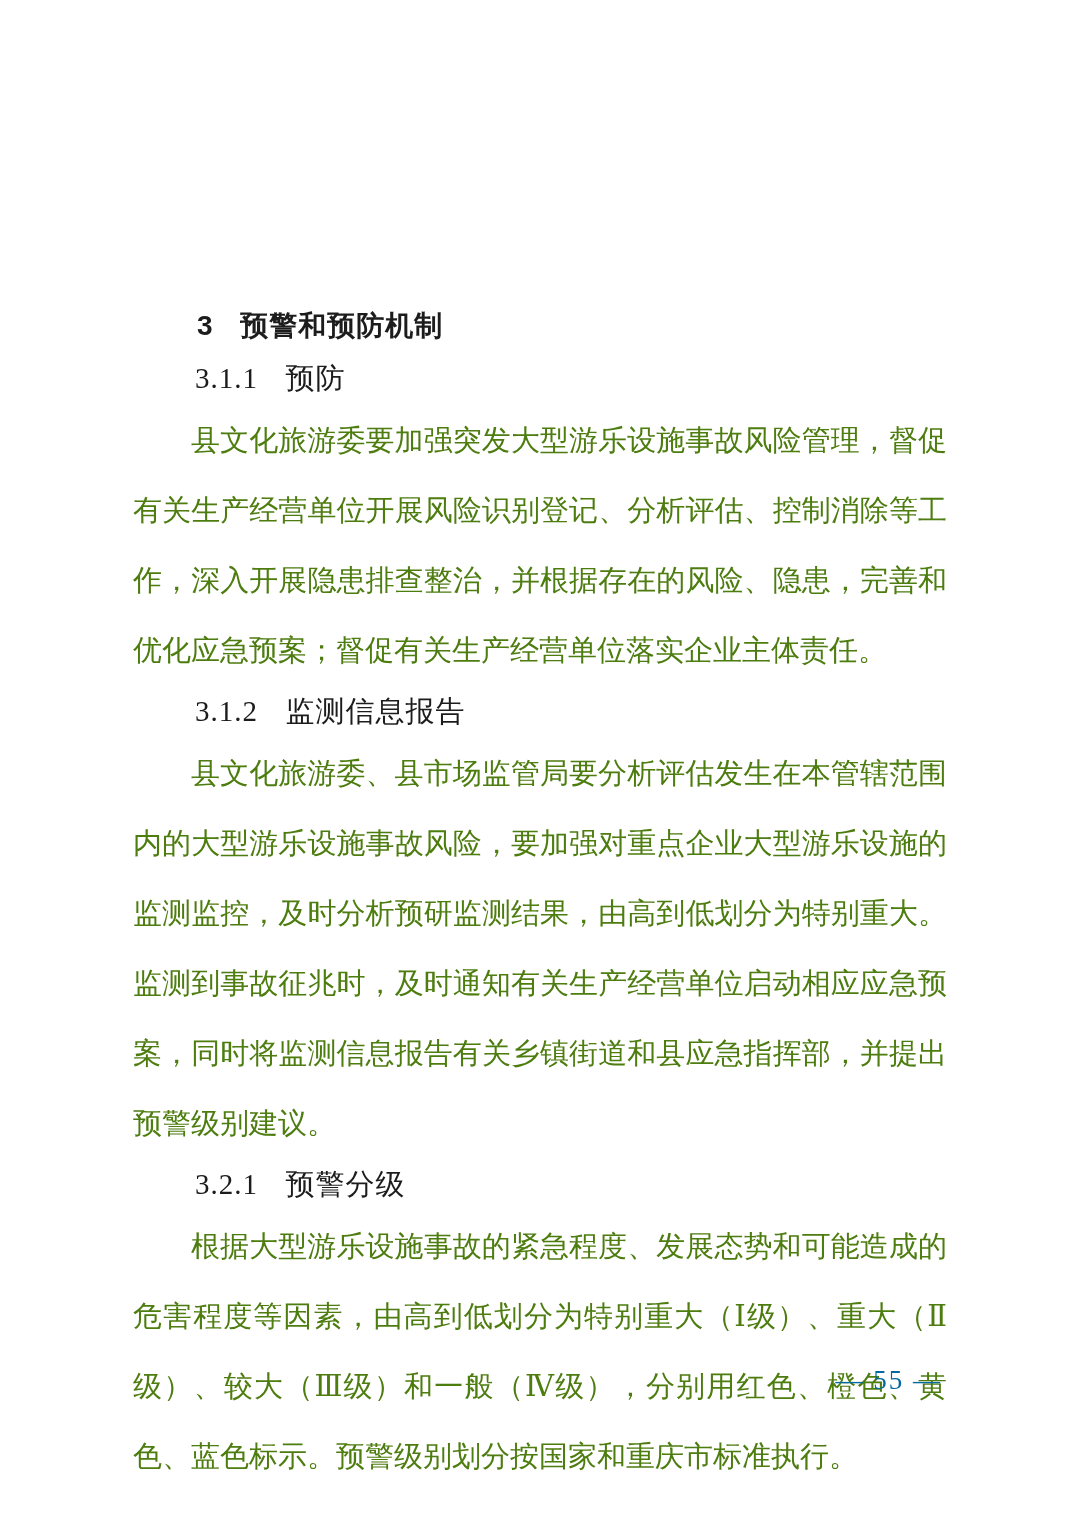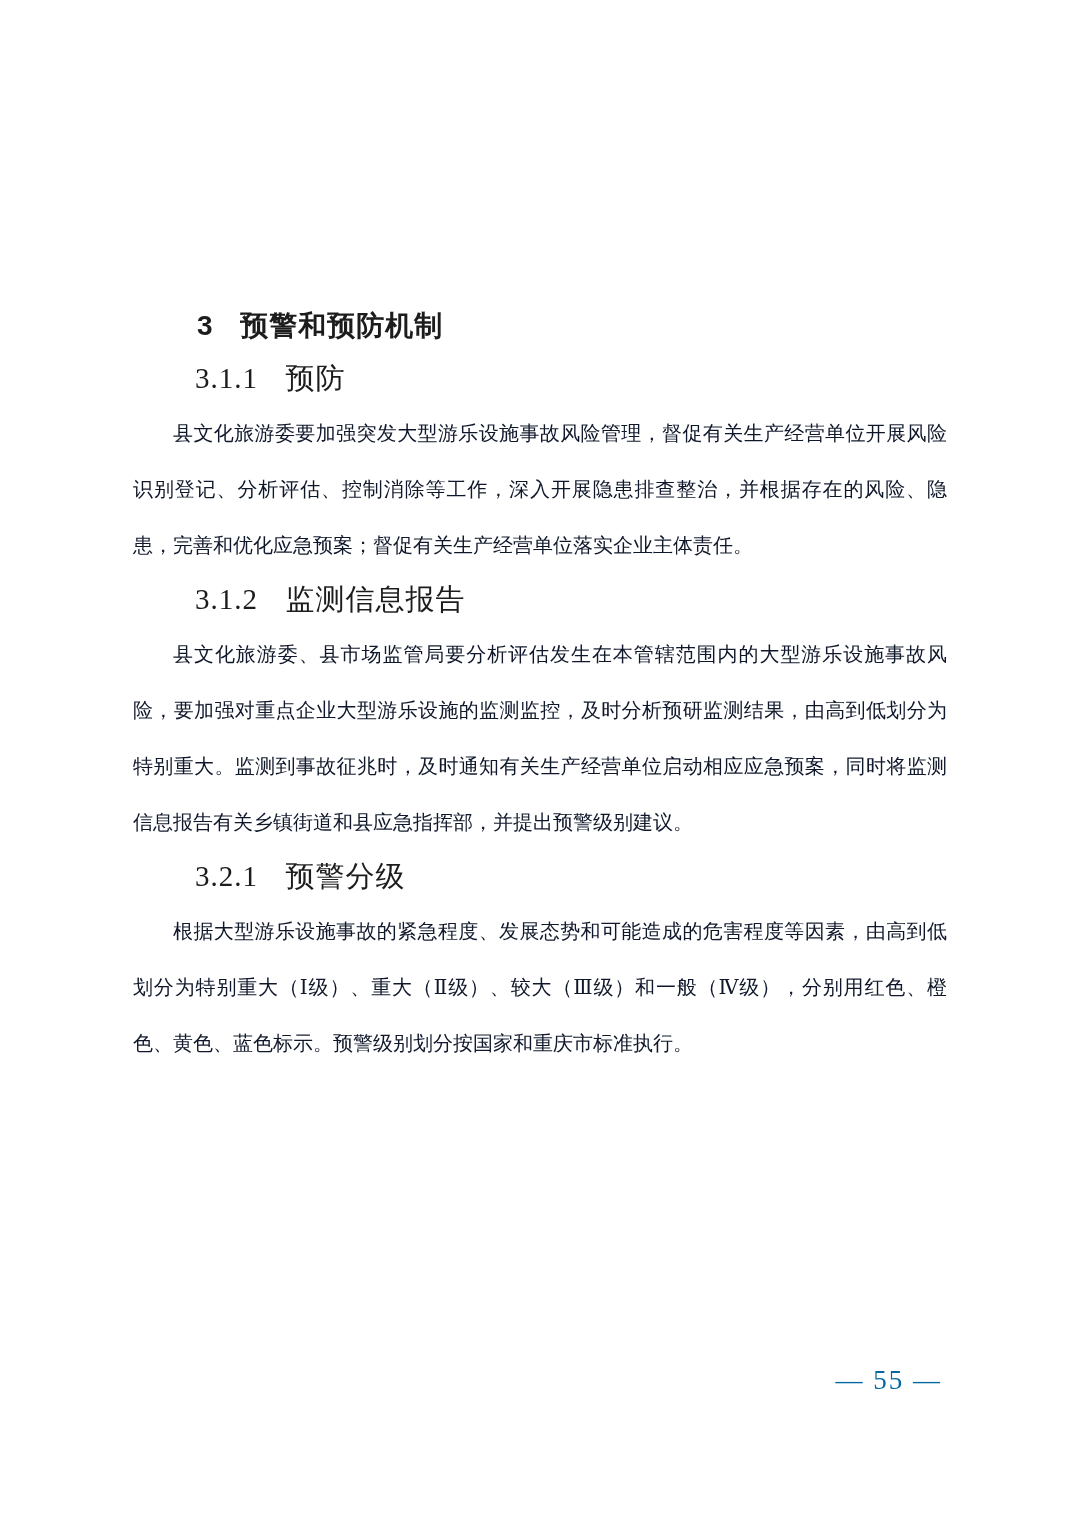--- a/index.html
+++ b/index.html
@@ -43,26 +43,26 @@
   .heading-3 {
     font-family: "Liberation Serif", "DejaVu Serif", serif;
     font-weight: 400;
     font-size: 29px;
     line-height: 53px;
     padding-left: 62px;
     letter-spacing: 1px;
   }
   .num { display: inline-block; margin-right: 0.95em; }
   .para {
-    font-size: 20px;
-    line-height: 56px;
+    font-size: 29px;
+    line-height: 70px;
     text-align: justify;
     text-justify: inter-ideograph;
     text-indent: 2em;
-    color: #0f172a;
+    color: #4d7c0f;
   }
   .page-number {
     position: absolute;
     top: 1364px;
     right: 132px;
     font-size: 27px;
     line-height: 32px;
     color: #0369a1;
     letter-spacing: 2px;
     white-space: pre;

